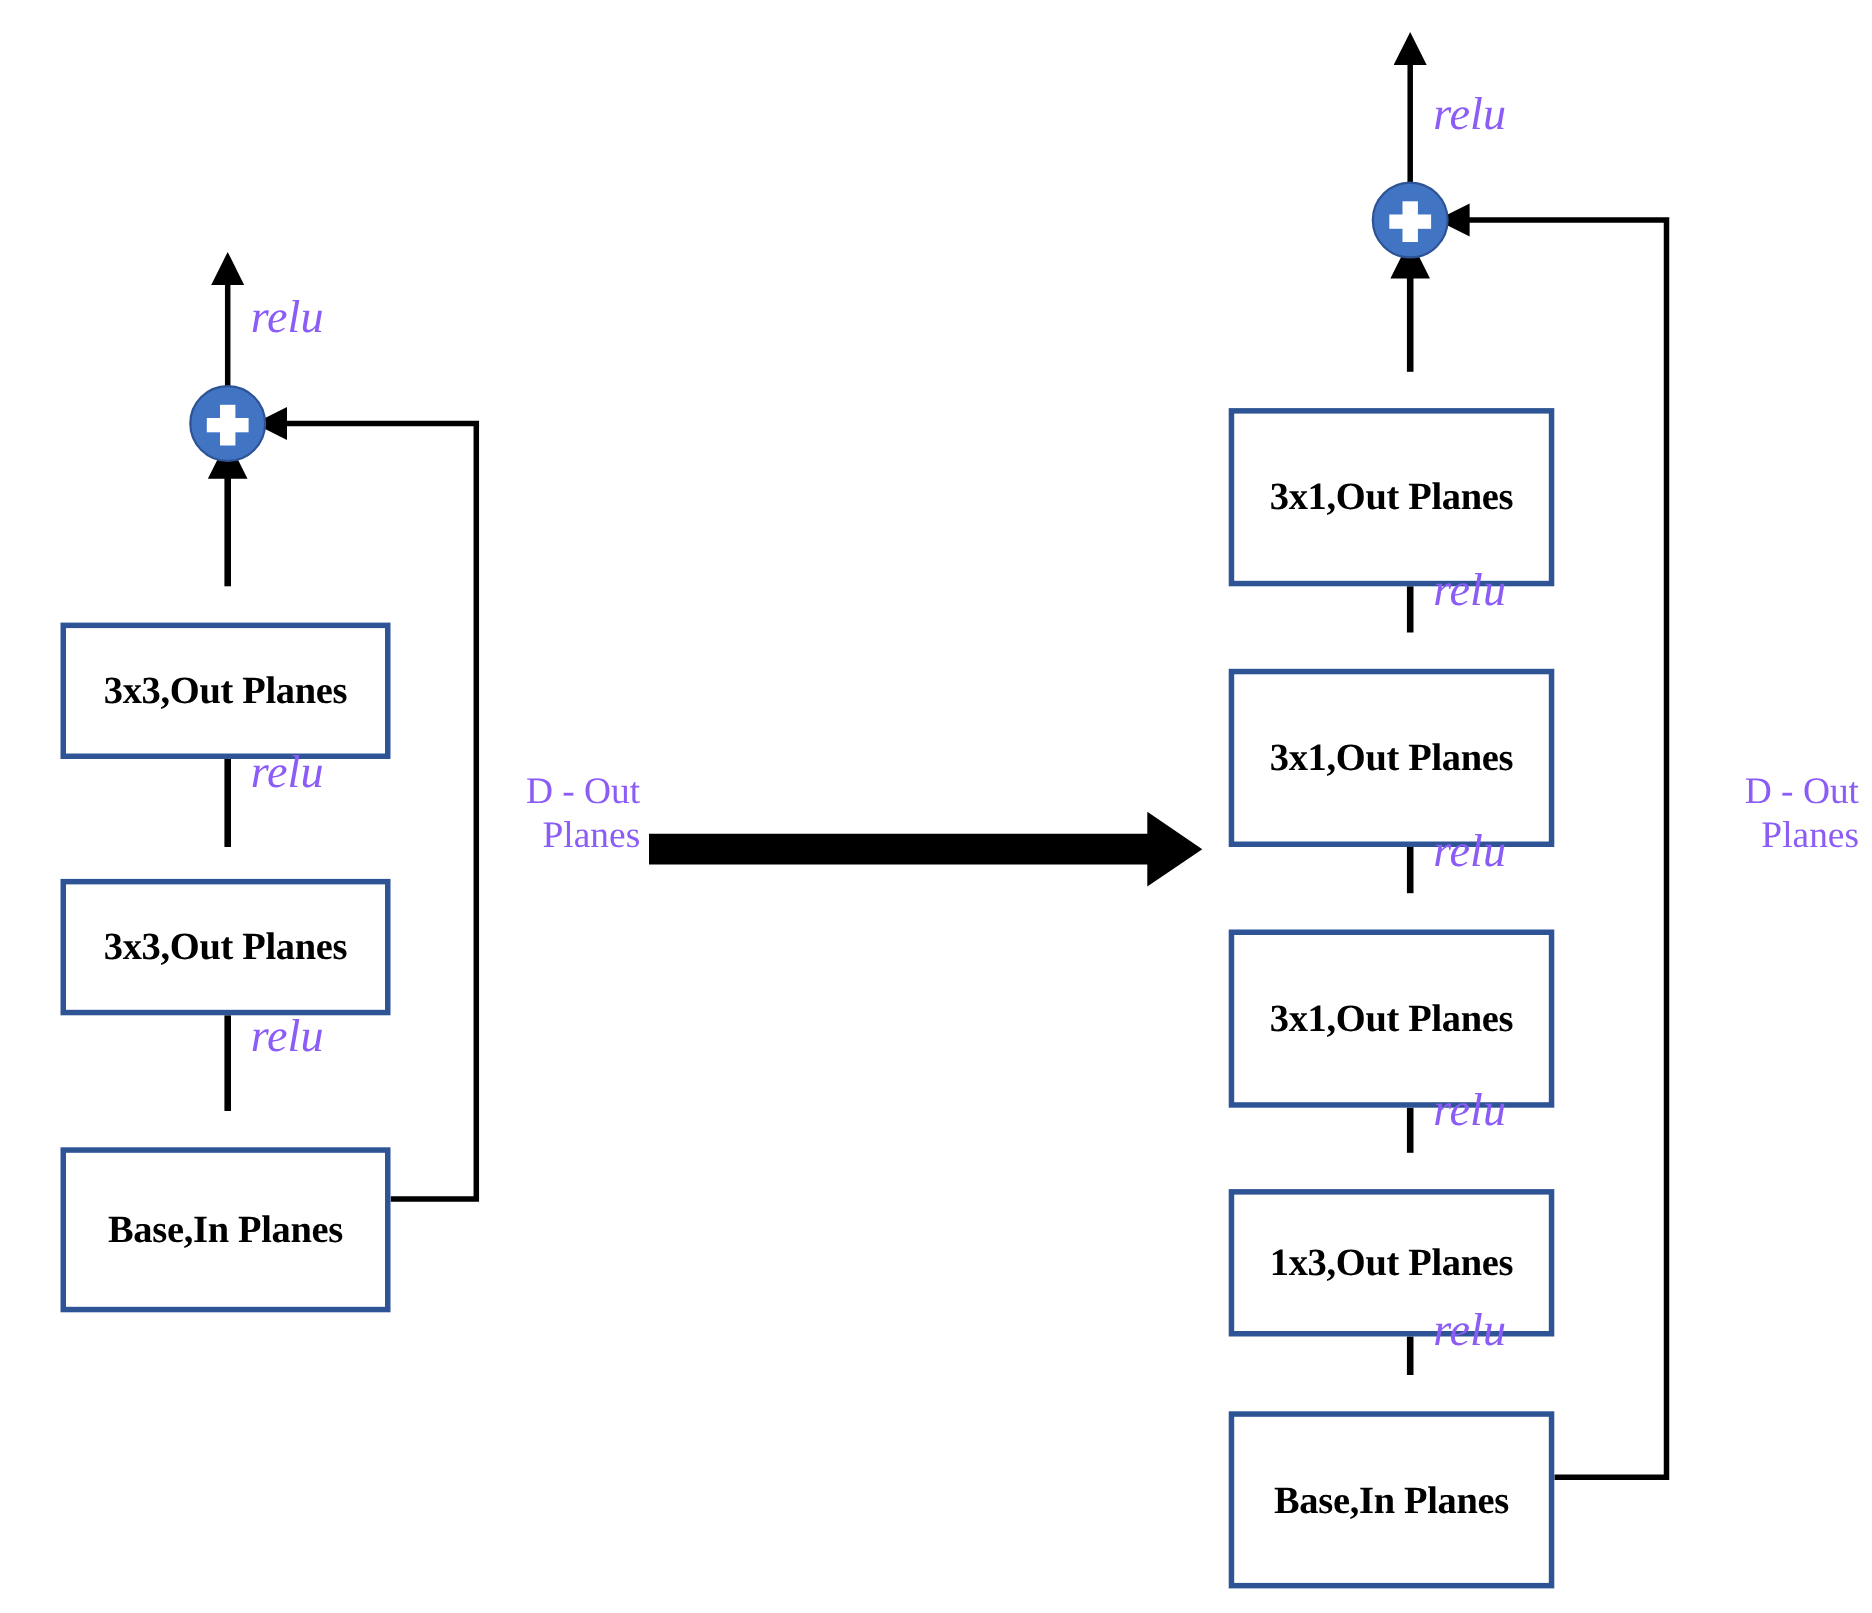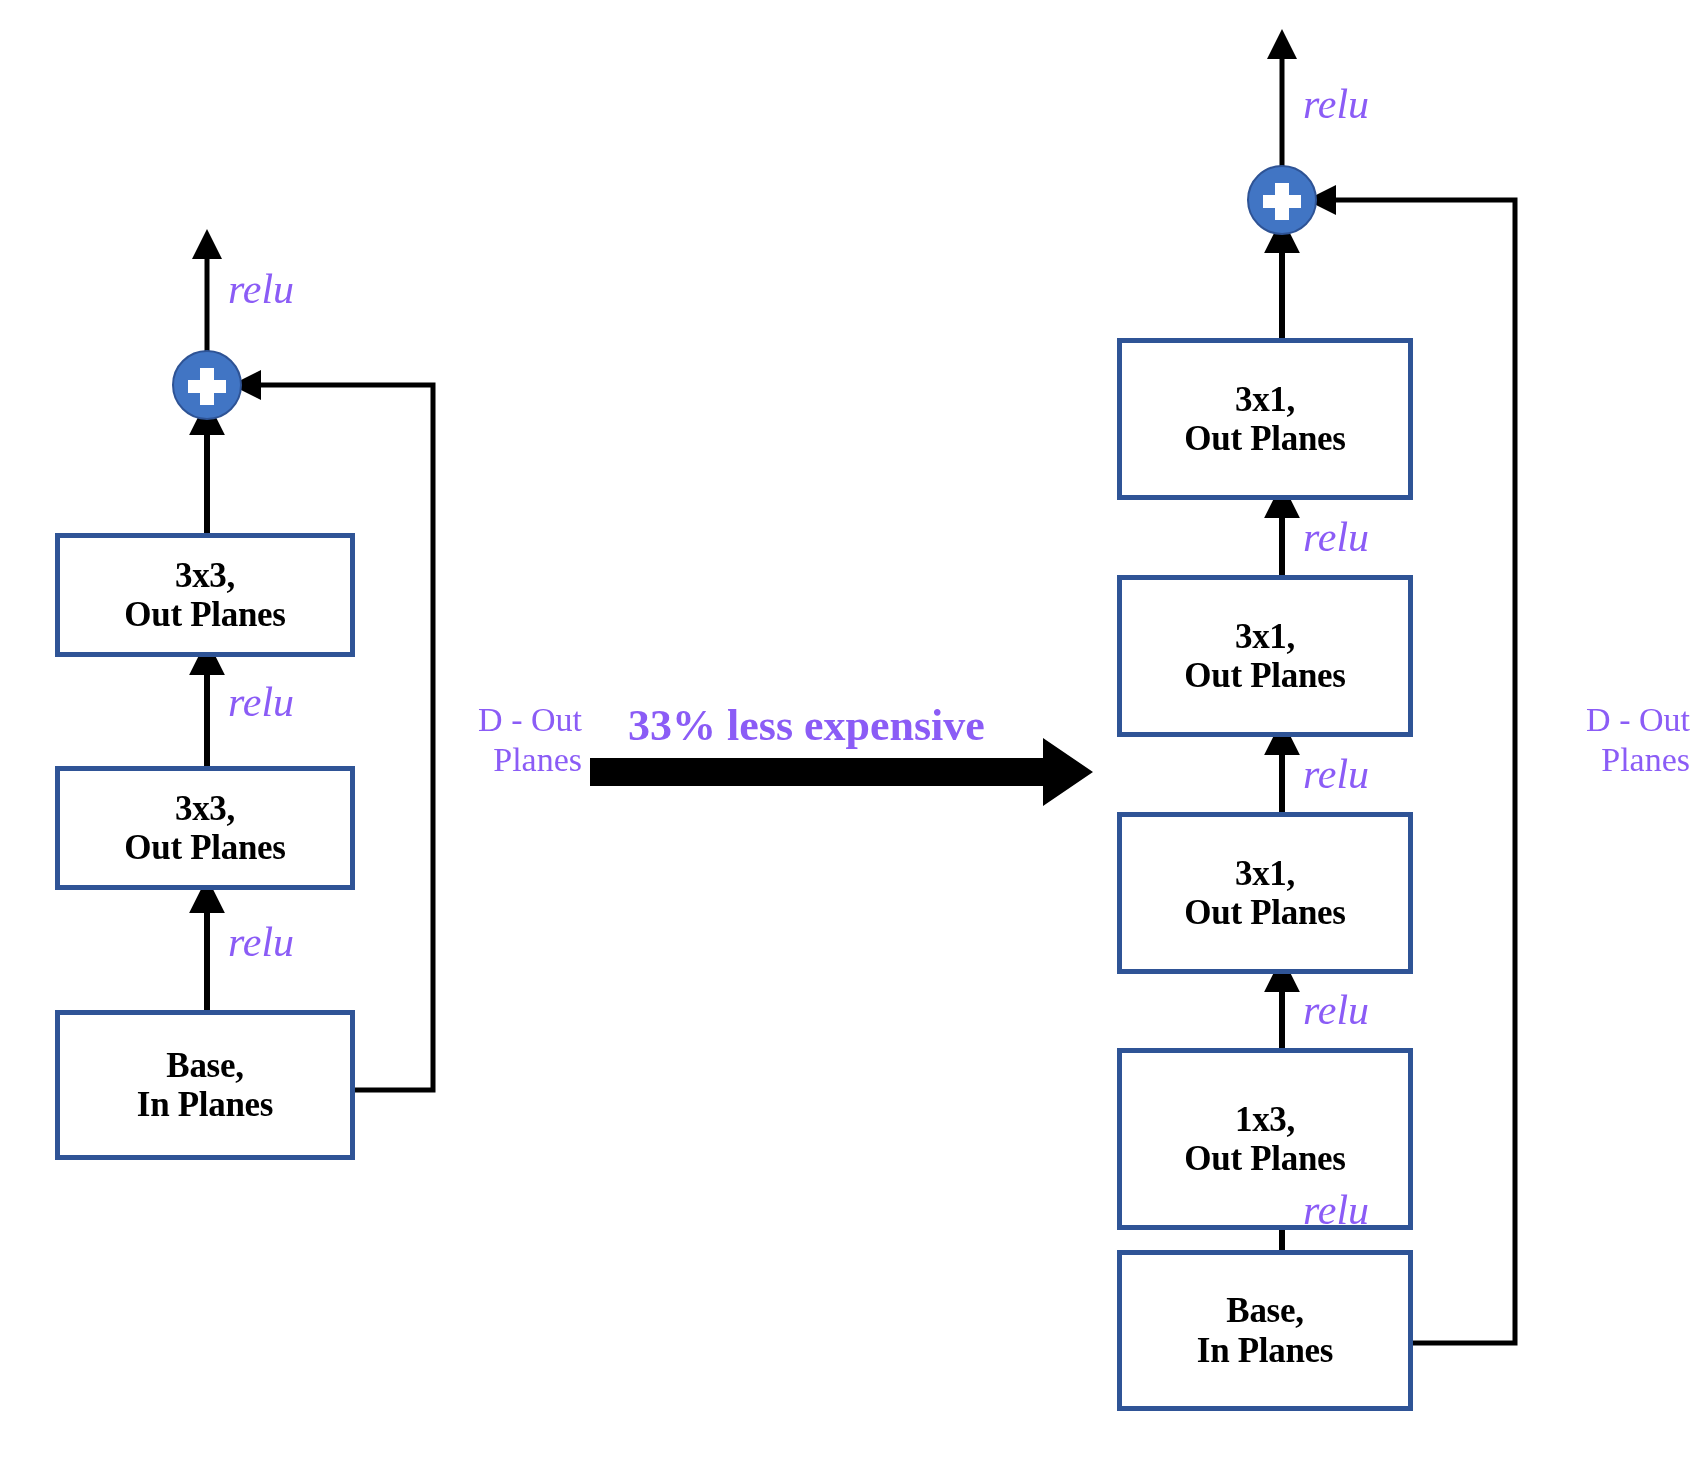--- a/index.html
+++ b/index.html
@@ -17,29 +17,30 @@
     font-family: "Liberation Serif", "DejaVu Serif", serif;
   }
 
   
   .block {
     position: absolute;
     box-sizing: border-box;
     border: 5px solid #2F5496;
     background: #ffffff;
     display: flex;
-    flex-direction: column;
+    flex-direction: row;
     align-items: center;
     justify-content: center;
     text-align: center;
     font-family: "Liberation Serif", "DejaVu Serif", serif;
     font-weight: bold;
     color: #000000;
     line-height: 1.12;
     letter-spacing: -0.3px;
+    margin-top: 33px;
   }
   .block .l1, .block .l2 { display: block; white-space: nowrap; }
 
   
   .lbl {
     position: absolute;
     color: #8b5cf6;
     white-space: nowrap;
     font-family: "Liberation Serif", "DejaVu Serif", serif;
   }
@@ -138,38 +139,37 @@
 
   <div class="lbl relu" style="left:228px; top:265px; font-size:42px;">relu</div>
   <div class="lbl relu" style="left:228px; top:678px; font-size:42px;">relu</div>
   <div class="lbl relu" style="left:228px; top:918px; font-size:42px;">relu</div>
 
   <div class="lbl dlabel" style="left:452px; top:700px; width:130px; font-size:34px;">
     <span>D - Out</span><br>
     <span>Planes</span>
   </div>
 
-  <div class="lbl bigcap" style="left:628px; top:700px; font-size:44px;">33% less expensive</div>
 
   <div class="block" style="left:1117px; top:338px; width:296px; height:162px; font-size:35px;">
     <span class="l1">3x1,</span>
     <span class="l2">Out Planes</span>
   </div>
 
   <div class="block" style="left:1117px; top:575px; width:296px; height:162px; font-size:35px;">
     <span class="l1">3x1,</span>
     <span class="l2">Out Planes</span>
   </div>
 
   <div class="block" style="left:1117px; top:812px; width:296px; height:162px; font-size:35px;">
     <span class="l1">3x1,</span>
     <span class="l2">Out Planes</span>
   </div>
 
-  <div class="block" style="left:1117px; top:1048px; width:296px; height:182px; font-size:35px;">
+  <div class="block" style="left:1117px; top:1048px; width:296px; height:134px; font-size:35px;">
     <span class="l1">1x3,</span>
     <span class="l2">Out Planes</span>
   </div>
 
   <div class="block" style="left:1117px; top:1250px; width:296px; height:161px; font-size:35px;">
     <span class="l1">Base,</span>
     <span class="l2">In Planes</span>
   </div>
 
   <div class="plus" style="left:1247px; top:165px; width:70px; height:70px;">

